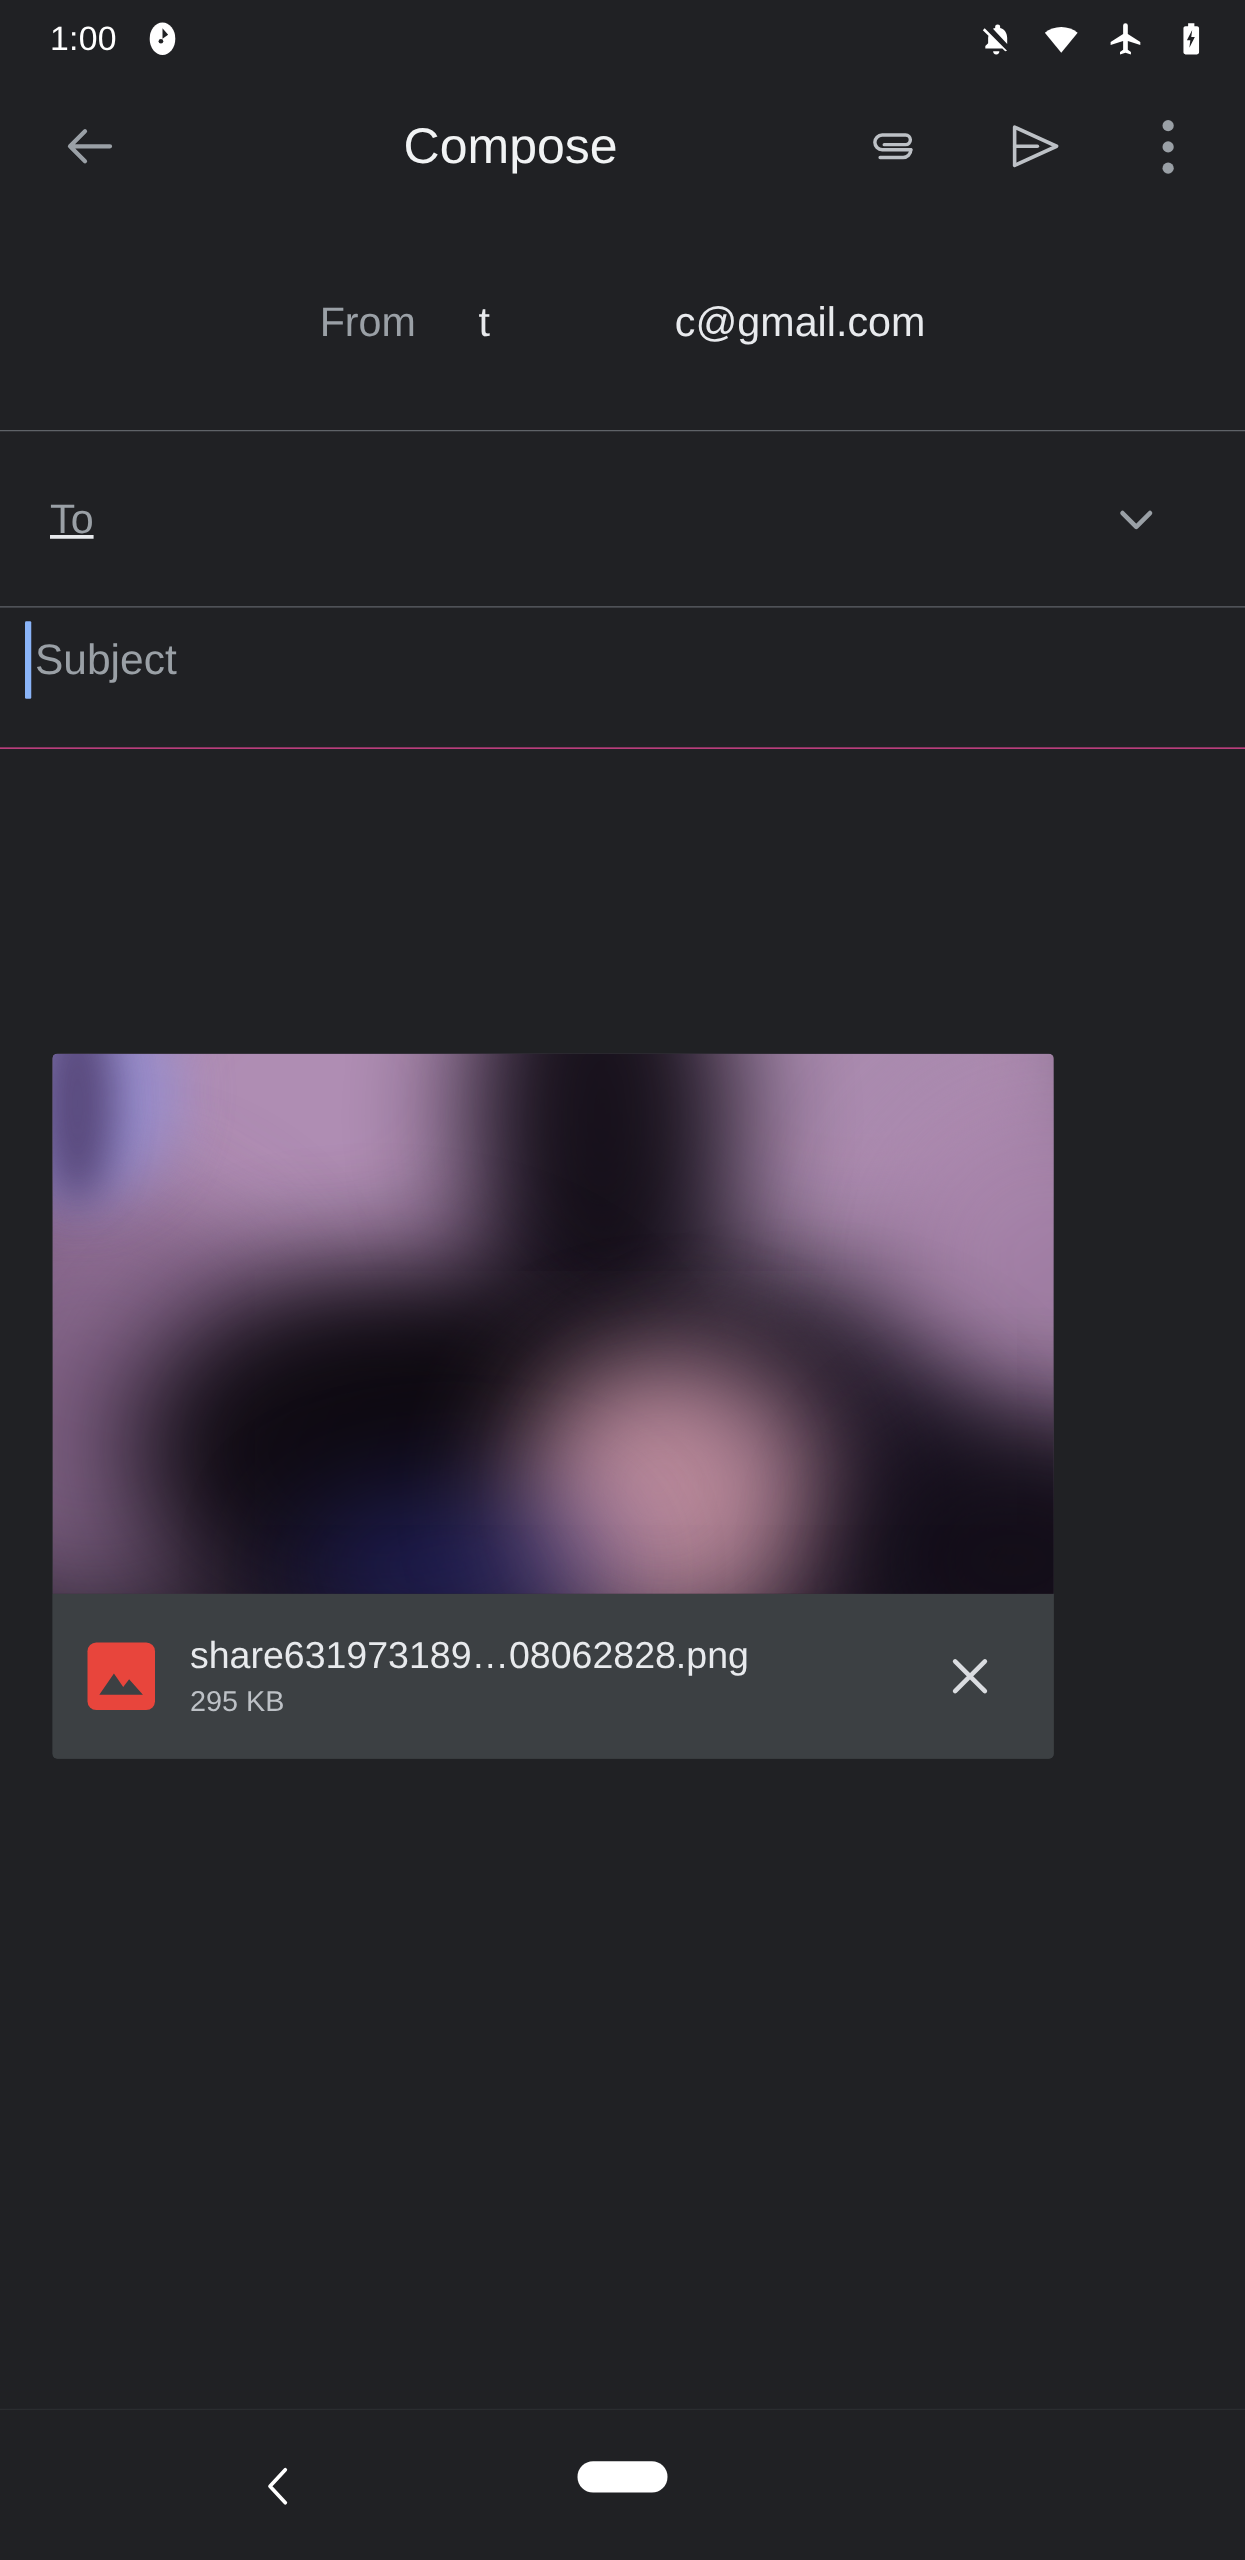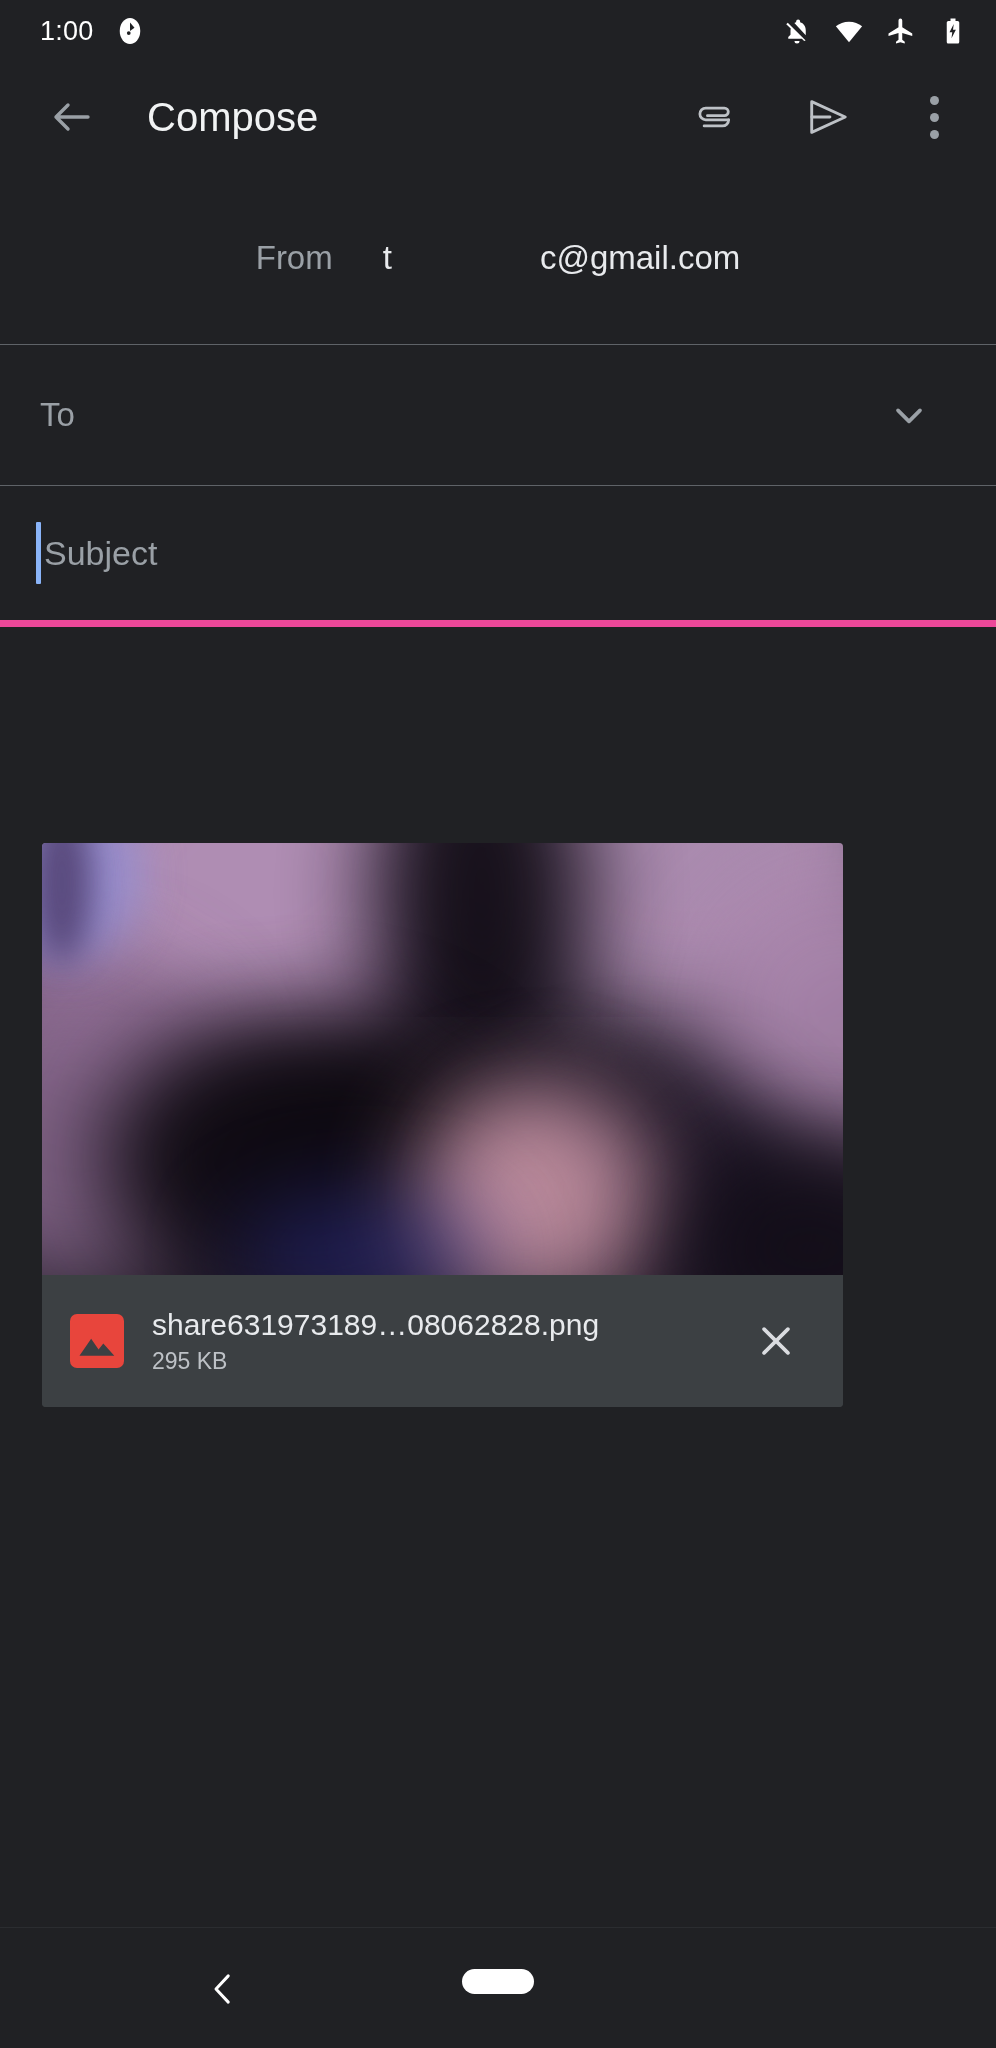--- a/index.html
+++ b/index.html
@@ -68,20 +68,21 @@
     border-radius: 50%;
     flex: 0 0 auto;
   }
   .tb-title {
     font-size: 40px;
     color: #f1f3f4;
     margin-left: 29px;
     white-space: nowrap;
     flex: 1 1 auto;
     font-weight: 400;
+    text-align: center;
   }
   .tb-action {
     width: 88px; height: 88px;
     display: flex; align-items: center; justify-content: center;
     border-radius: 50%;
     flex: 0 0 auto;
   }
   .tb-action.attach { margin-right: 26px; }
   .tb-action.send   { margin-right: 18px; }
   .tb-action.more   { margin-right: 18px; }
@@ -100,21 +101,21 @@
     position: absolute;
     left: 0;
     width: 996px;
     box-sizing: border-box;
     display: flex;
     align-items: center;
     border-bottom: 1px solid #5f6368;
   }
   .field-from { top: 172px; height: 173px; padding: 0 40px; }
   .field-to   { top: 345px; height: 141px; padding: 0 40px; }
-  .field-subject { top: 486px; height: 141px; padding: 0 44px; border-bottom: 7px solid #ec4899; }
+  .field-subject { top: 458px; height: 141px; padding: 0 28px; border-bottom: 1px solid #ec4899; }
 
   .f-label {
     font-size: 33px;
     color: #9aa0a6;
     font-weight: 400;
   }
   .from-row {
     display: flex;
     align-items: baseline;
     width: 100%;
@@ -129,20 +130,21 @@
   .from-redacted {
     display: inline-block;
     width: 148px;
   }
 
   .to-row {
     display: flex;
     align-items: center;
     justify-content: space-between;
     width: 100%;
+    text-decoration: underline;
   }
   .chev {
     width: 70px; height: 70px;
     display: flex; align-items: center; justify-content: center;
     margin-right: 12px;
   }
 
   .subject-row {
     display: flex;
     align-items: center;

